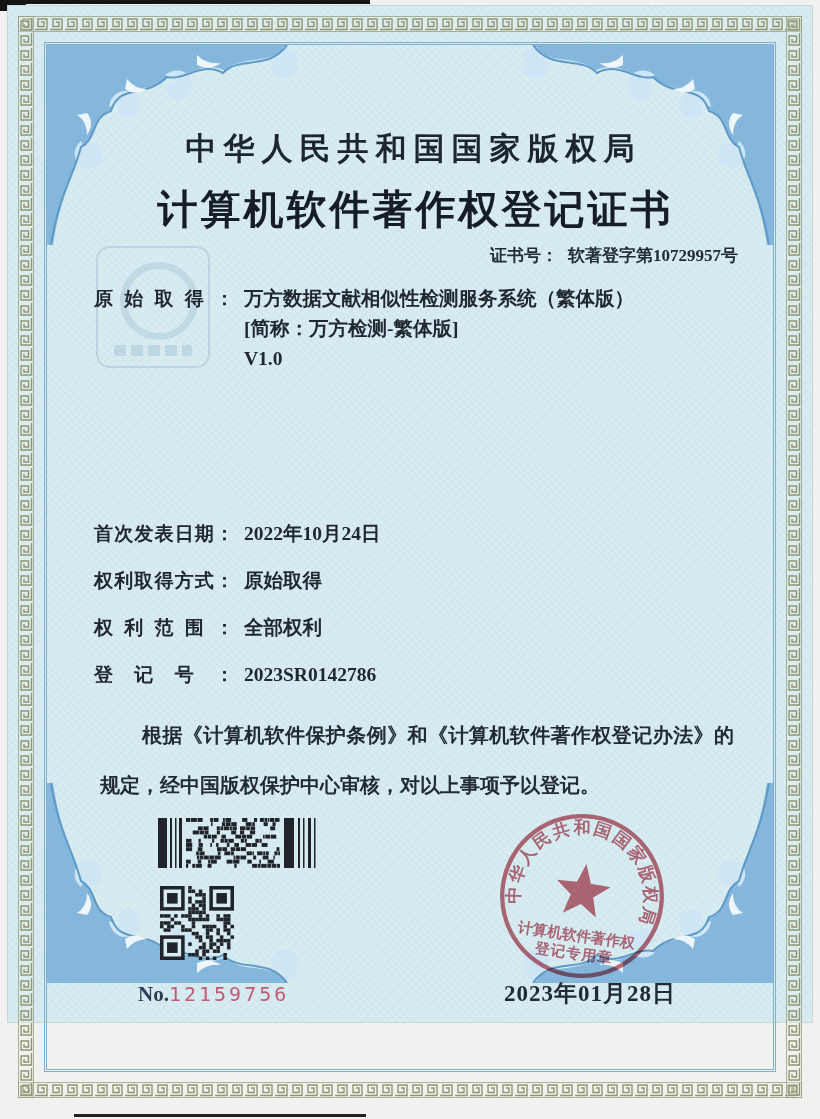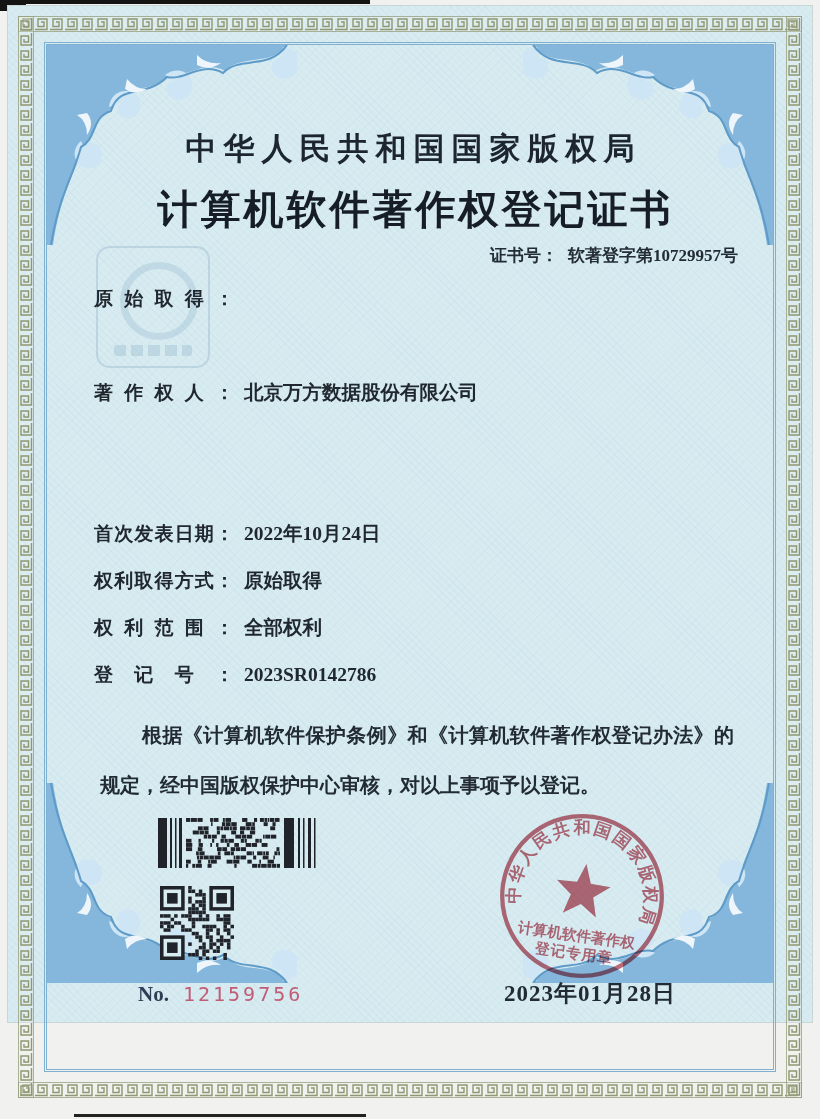--- a/index.html
+++ b/index.html
@@ -99,21 +99,21 @@
   .statement {
     position:absolute; left:92px; top:704px; width:634px; z-index:4;
     font-size:20px; font-weight:700; color:#222a33;
     line-height:50px; text-indent:2.1em; text-align:justify;
   }
 
   .barcode { position:absolute; left:150px; top:812px; z-index:4; }
   .qrcode  { position:absolute; left:152px; top:880px; z-index:4; }
 
   .serial-line { position:absolute; left:130px; top:976px; z-index:4; font-size:21px; }
-  .serial-prefix { font-weight:700; color:#2e3f55; margin-right:14px; }
+  .serial-prefix { font-weight:700; color:#2e3f55; }
   .serial-number {
     font-family:"DejaVu Sans Mono","Liberation Mono",monospace;
     color:#c25b74; letter-spacing:3px; font-size:20px;
   }
 
   .issue-date {
     position:absolute; left:496px; top:972px; z-index:5;
     font-size:23px; font-weight:700; color:#222b33; letter-spacing:1px;
   }
 
@@ -189,26 +189,27 @@
 
   <div class="authority">中华人民共和国国家版权局</div>
   <div class="cert-title">计算机软件著作权登记证书</div>
 
   <div class="certno-line">
     <span class="certno-label">证书号：</span><span class="certno-value">软著登字第10729957号</span>
   </div>
 
   <div class="field f-name">
     <span class="field-label">原始取得：</span>
-  </div>
-
-  <div class="field f-owner">
-    <span class="field-label">著作权人：</span>
-    <span class="field-value">北京万方数据股份有限公司</span>
-  </div>
+    <span class="field-value">
+      <div>万方数据文献相似性检测服务系统（繁体版）</div>
+      <div>[简称：万方检测-繁体版]</div>
+      <div>V1.0</div>
+    </span>
+  </div>
+
 
 
   <div class="field f-pub">
     <span class="field-label">首次发表日期：</span>
     <span class="field-value">2022年10月24日</span>
   </div>
 
   <div class="field f-scope">
     <span class="field-label">权利范围：</span>
     <span class="field-value">全部权利</span>

